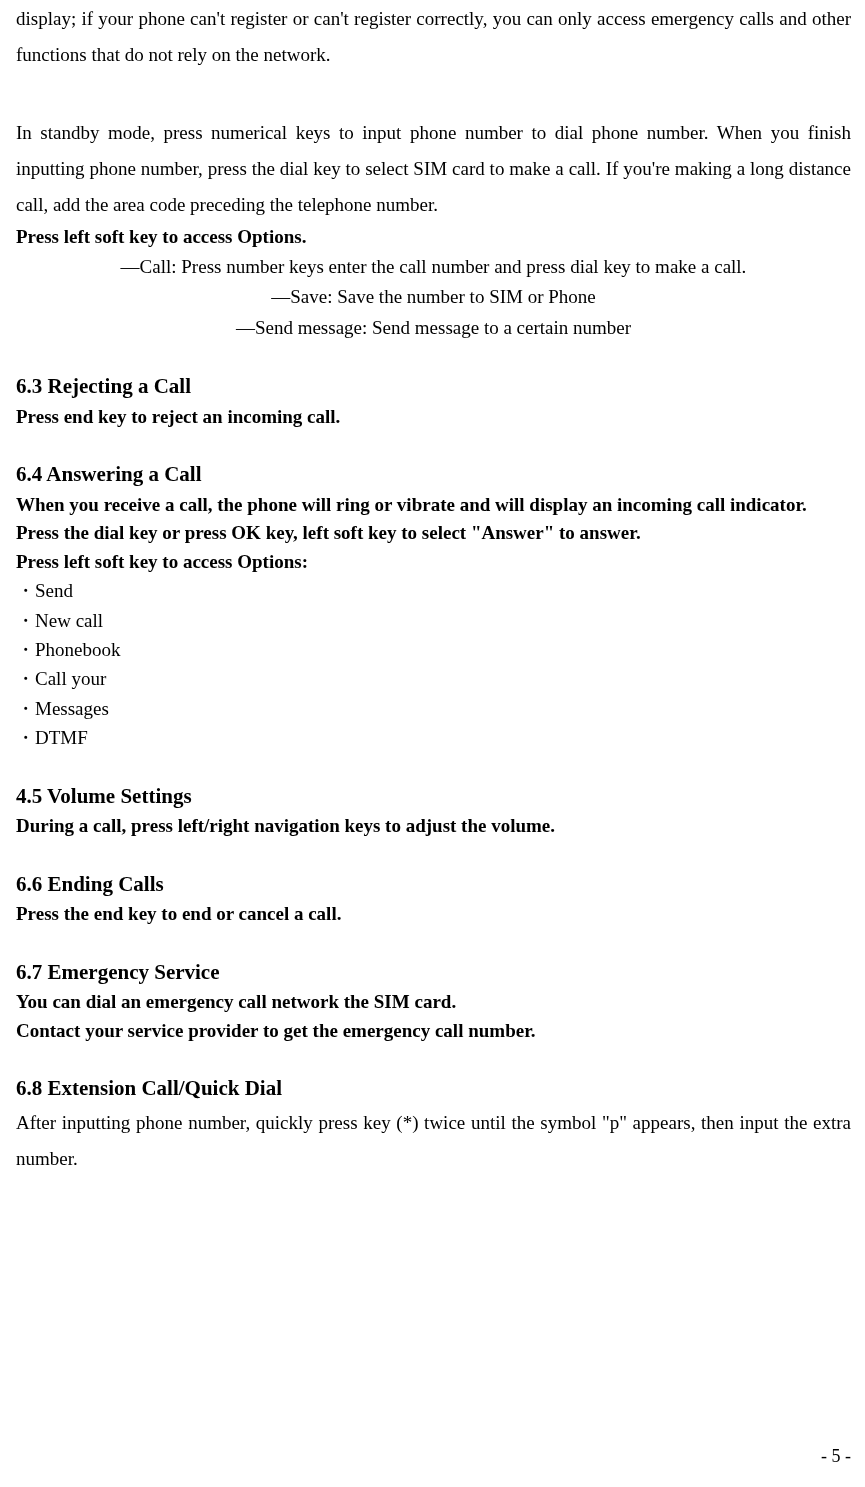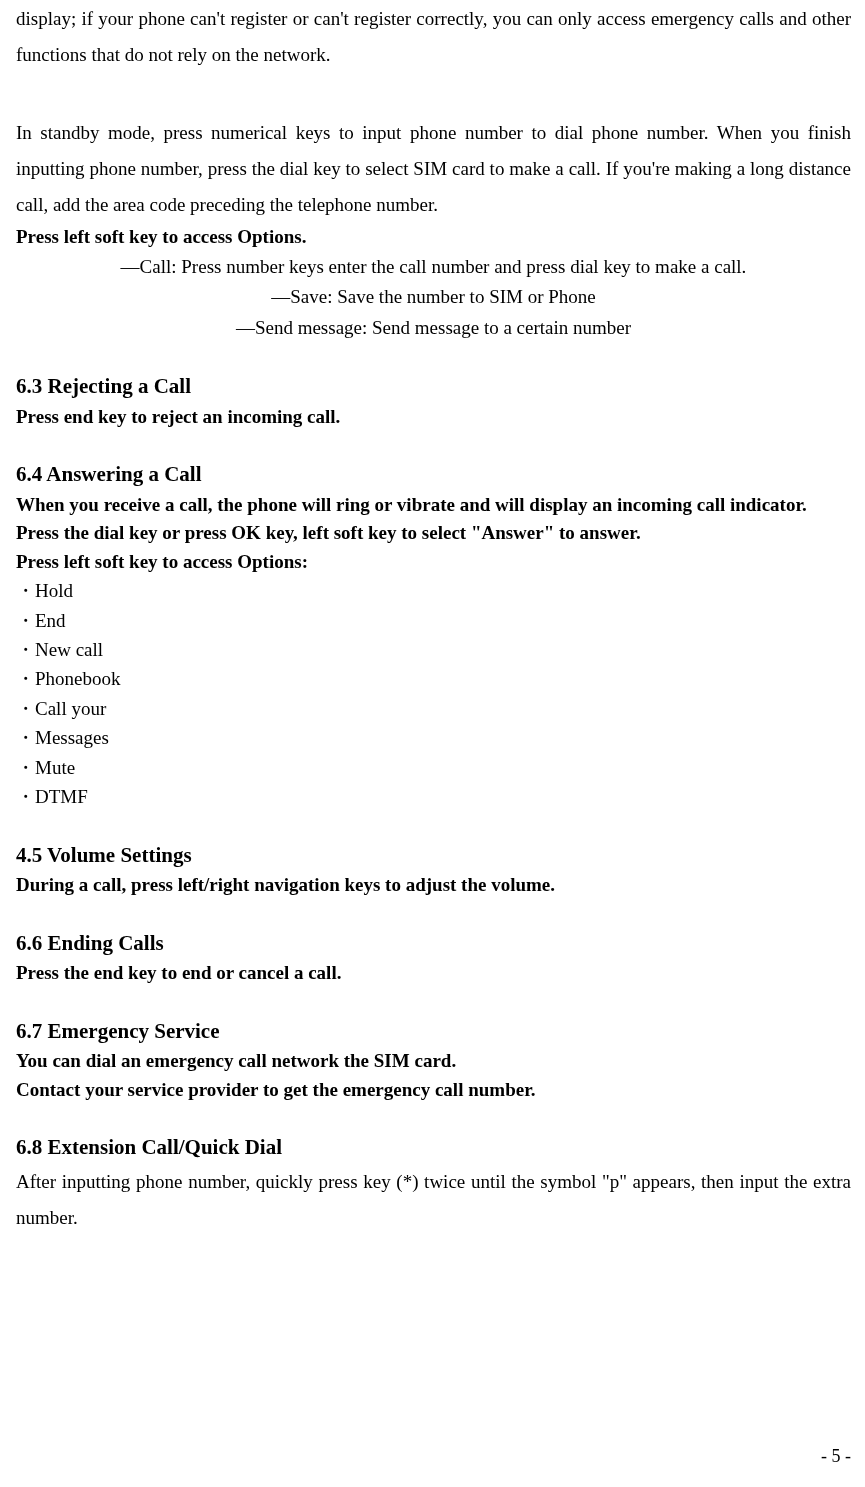--- a/index.html
+++ b/index.html
@@ -79,27 +79,25 @@
     <h2>6.3 Rejecting a Call</h2>
     <div class="normal-line">Press end key to reject an incoming call.</div>
   </div>
 
   <div class="section">
     <h2>6.4 Answering a Call</h2>
     <div class="normal-line">When you receive a call, the phone will ring or vibrate and will display an incoming call indicator.</div>
     <div class="normal-line">Press the dial key or press OK key, left soft key to select "Answer" to answer.</div>
     <div class="normal-line">Press left soft key to access Options:</div>
     <div class="bullet-list">
-      <div class="bullet-item"><span class="cjk-dot">・</span><span>Hold</span></div>
-      <div class="bullet-item"><span class="cjk-dot">・</span><span>End</span></div>
+      <div class="bullet-item"><span class="cjk-dot">・</span><span>Send</span></div>
       <div class="bullet-item"><span class="cjk-dot">・</span><span>New call</span></div>
       <div class="bullet-item"><span class="cjk-dot">・</span><span>Phonebook</span></div>
       <div class="bullet-item"><span class="cjk-dot">・</span><span>Call your</span></div>
       <div class="bullet-item"><span class="cjk-dot">・</span><span>Messages</span></div>
-      <div class="bullet-item"><span class="cjk-dot">・</span><span>Mute</span></div>
       <div class="bullet-item"><span class="cjk-dot">・</span><span>DTMF</span></div>
     </div>
   </div>
 
   <div class="section">
     <h2>4.5 Volume Settings</h2>
     <div class="normal-line">During a call, press left/right navigation keys to adjust the volume.</div>
   </div>
 
   <div class="section">

